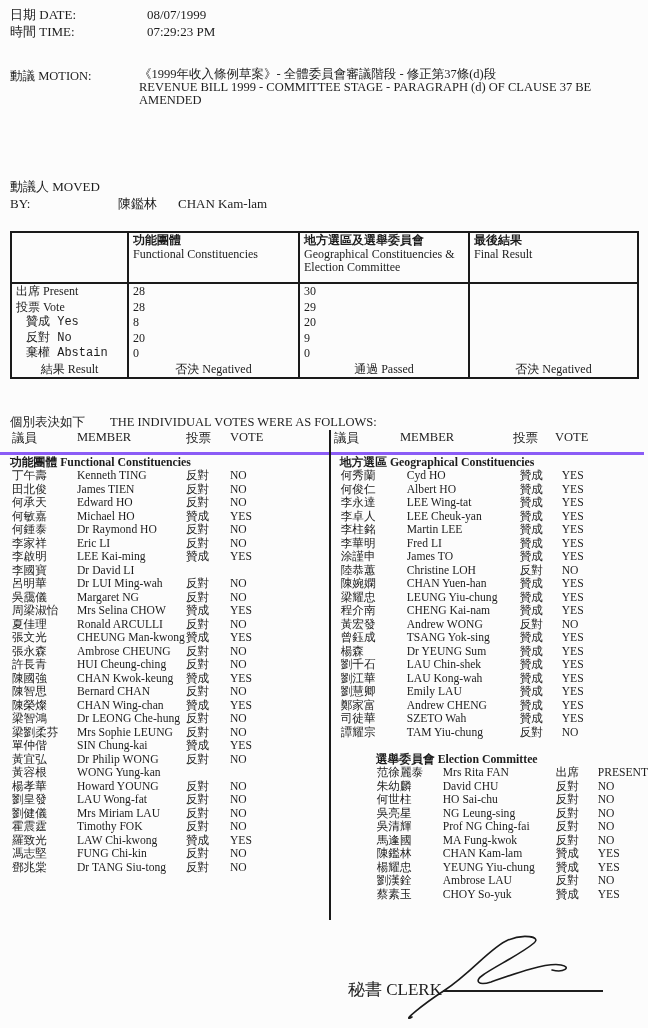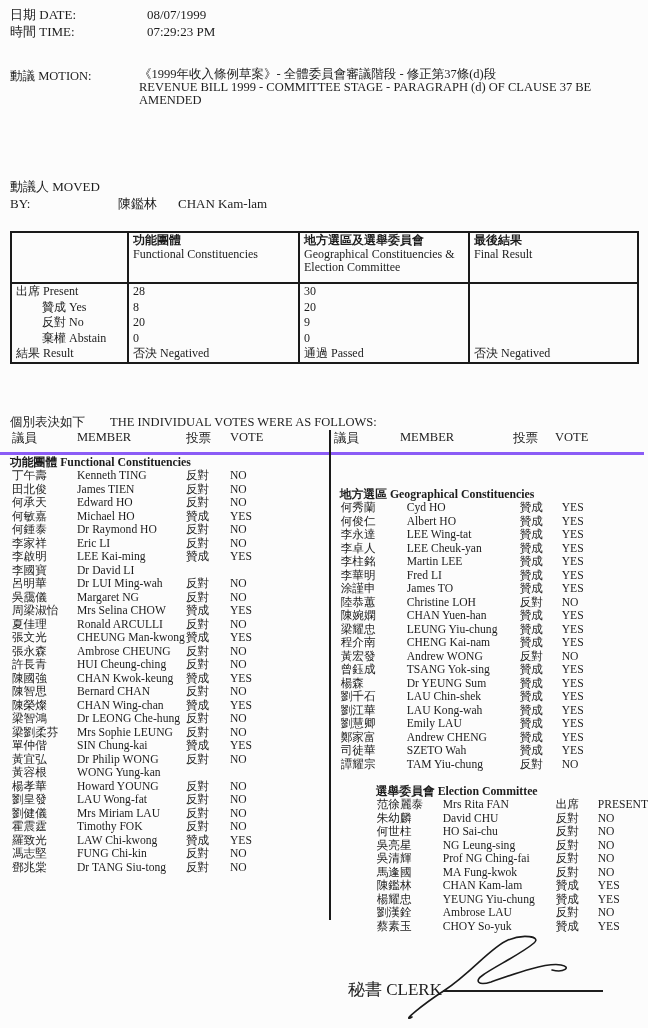--- a/index.html
+++ b/index.html
@@ -30,37 +30,37 @@
     width:627px; border-collapse:collapse; table-layout:fixed;
     font-size:12px; line-height:13.5px;
   }
   table.summary th, table.summary td {
     border-left:2px solid #1a1a1a; border-right:2px solid #1a1a1a;
     padding:1px 4px; text-align:left; vertical-align:top; font-weight:normal;
     overflow:hidden;
   }
   table.summary thead th { border-top:2px solid #1a1a1a; border-bottom:2px solid #1a1a1a; height:47px; }
   table.summary thead .cnh { font-weight:bold; }
-  table.summary tbody tr:last-child td { border-bottom:2px solid #1a1a1a; }
+  table.summary tbody tr:last-child td { border-bottom:2px solid #1a1a1a;text-align:center; }
   table.summary td.c0 { padding-left:4px;margin-left:24px; }
-  tr.indent td.c0 { padding-left:30px; }
+  tr.indent td.c0 { padding-left:14px;font-family:Liberation Mono, monospace; }
   .w0 { width:117px; } .w1 { width:171px; } .w2 { width:170px; } .w3 { width:169px; }
 
   
   .indiv-head { position:absolute; top:414px; left:10px; font-size:12.5px; }
   .indiv-head .en { position:absolute; left:100px; top:1px; white-space:nowrap; }
 
   .votes { position:absolute; top:430px; left:0; width:648px; height:500px; }
   .votes .divider { position:absolute; left:329px; top:0; width:2px; height:490px; background:#1a1a1a; }
   .votes-header { display:flex; height:22px; border-bottom:3px solid #8b5cf6; font-size:12.5px; margin:0 4px 0 0; }
   .vh-left { width:329px; display:grid; grid-template-columns:65px 109px 44px auto; padding-left:12px; box-sizing:border-box; }
   .vh-right { width:319px; display:grid; grid-template-columns:66px 113px 42px auto; padding-left:7px; box-sizing:border-box; }
   .votes-body { display:flex; }
   .col-left { width:353px; box-sizing:border-box; }
-  .col-right { width:319px; box-sizing:border-box;margin-top:32px; }
+  .col-right { width:319px; box-sizing:border-box; }
   .section-title { font-weight:bold; font-size:11.8px; line-height:14px; padding-left:10px; white-space:nowrap; }
   .col-right .section-title { padding-left:6px; }
   .section + .section { margin-top:13px;padding-left:36px; }
   .member-row { display:grid; font-size:11.6px; line-height:13.5px; height:13.5px; white-space:nowrap; }
   .col-left .member-row { grid-template-columns:65px 109px 44px auto; padding-left:12px; }
   .col-right .member-row { grid-template-columns:66px 113px 42px auto; padding-left:7px; }
 
   
   .clerk-label { position:absolute; top:978px; left:348px; font-size:17px; }
   .sign-line { position:absolute; top:990px; left:443px; width:160px; height:2px; background:#1f1f1f; }
@@ -118,20 +118,26 @@
     </thead>
     <tbody>
 
         <tr>
           <td class="c0">出席 Present</td>
           <td>28</td>
           <td>30</td>
           <td></td>
         </tr>
 
+        <tr>
+          <td class="c0">投票 Vote</td>
+          <td>28</td>
+          <td>29</td>
+          <td></td>
+        </tr>
 
         <tr class="indent">
           <td class="c0">贊成 Yes</td>
           <td>8</td>
           <td>20</td>
           <td></td>
         </tr>
 
         <tr class="indent">
           <td class="c0">反對 No</td>

